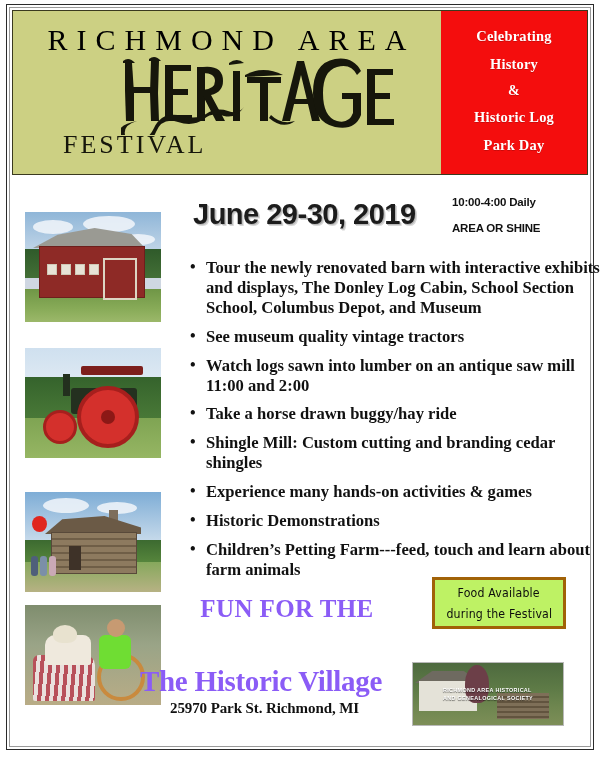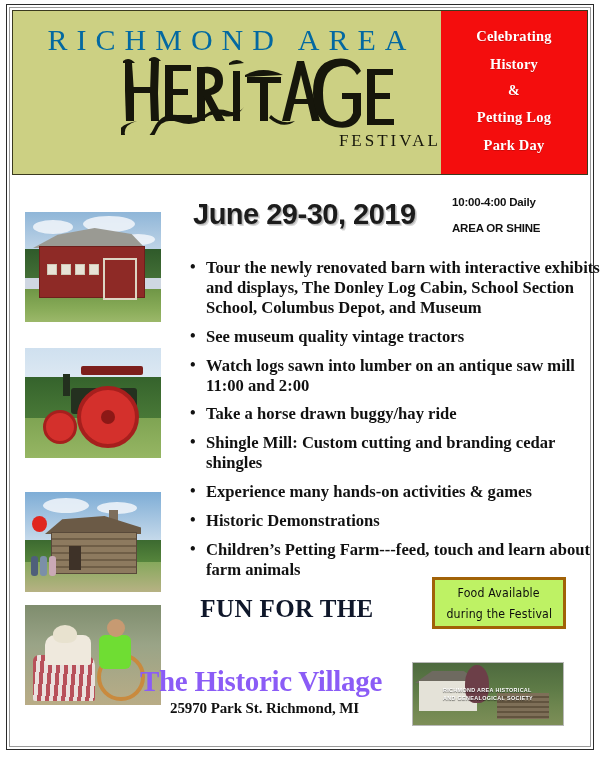--- a/index.html
+++ b/index.html
@@ -87,39 +87,39 @@
     position: absolute;
     left: 0;
     top: 14px;
     width: 100%;
     text-align: center;
     font-family: "Liberation Serif", "DejaVu Serif", serif;
     font-size: 30px;
     line-height: 1;
     letter-spacing: 9px;
     text-indent: 9px;
-    color: #0369a1;
+    color: #000000;
   }
   
   .heritage-mark {
     position: absolute;
     left: 108px;
     top: 44px;
     width: 275px;
     height: 80px;
   }
   .festival-word {
     position: absolute;
     left: 0;
     top: 121px;
     width: 100%;
-    text-align: right;
+    text-align: left;
     text-indent: 50px;
     font-family: "Liberation Serif", "DejaVu Serif", serif;
-    font-size: 17px;
+    font-size: 26px;
     letter-spacing: 3px;
     color: #16160b;
     line-height: 1;
   }
 
   
   .photo {
     position: absolute;
     overflow: hidden;
     background: #cfd7e2;
@@ -347,21 +347,21 @@
 
   .fun-line {
     position: absolute;
     left: 170px;
     width: 234px;
     text-align: center;
     font-family: "Liberation Serif", "DejaVu Serif", serif;
     font-weight: bold;
     font-size: 25px;
     letter-spacing: 0.4px;
-    color: #0f172a;
+    color: #8b5cf6;
     line-height: 1.08;
   }
   #fun-line-1 { top: 595px; }
   #fun-line-2 { top: 623px; }
 
   .village {
     position: absolute;
     left: 140px;
     top: 665px;
     font-family: "Liberation Serif", "DejaVu Serif", serif;
@@ -452,21 +452,21 @@
         </g>
       </svg>
 
       <div class="festival-word">FESTIVAL</div>
     </div>
 
     <div class="banner-right">
       <div>Celebrating</div>
       <div>History</div>
       <div class="amp">&amp;</div>
-      <div>Petting Log</div>
+      <div>Historic Log</div>
       <div>Park Day</div>
     </div>
   </div>
 
   <div class="date-line">June 29-30, 2019</div>
   <div class="hours">10:00-4:00 Daily</div>
   <div class="rain">AREA OR SHINE</div>
 
   <div class="photo" id="photo-barn">
     <div class="sky"></div>

